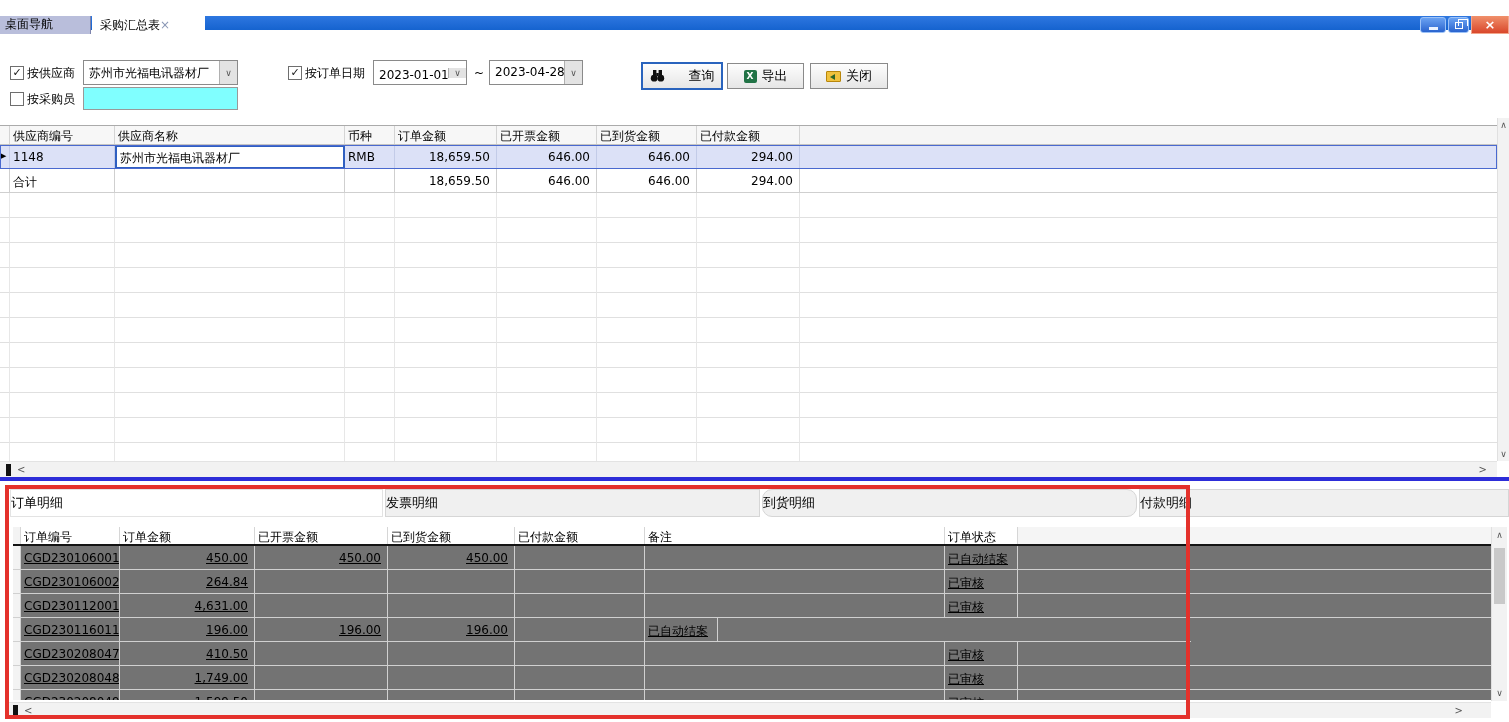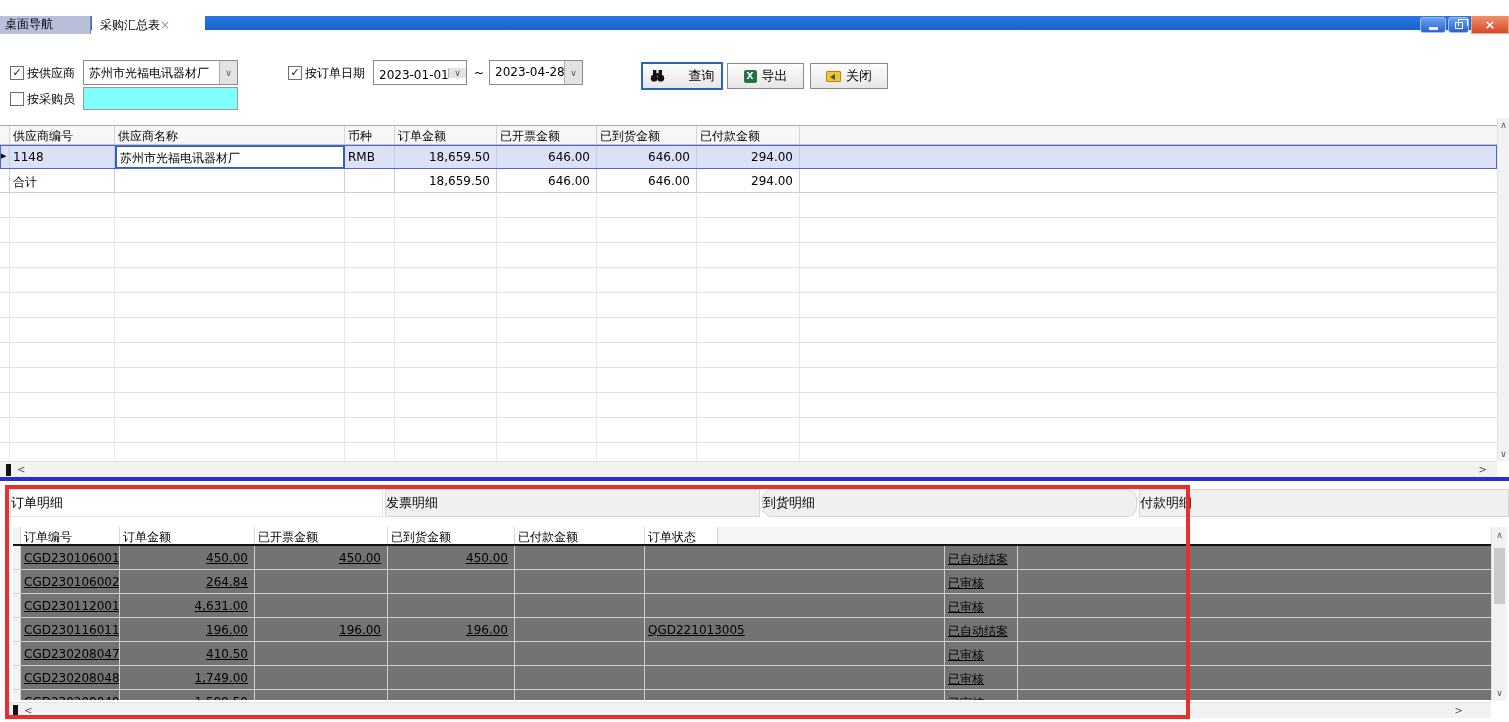--- a/index.html
+++ b/index.html
@@ -366,20 +366,21 @@
   </div>
 
 <div class="dgrid">
   <div class="dhead">
     <div class="dc d0"></div>
     <div class="dc d1">订单编号</div>
     <div class="dc d2">订单金额</div>
     <div class="dc d3">已开票金额</div>
     <div class="dc d4">已到货金额</div>
     <div class="dc d5">已付款金额</div>
+    <div class="dc d6">备注</div>
     <div class="dc d7">订单状态</div>
     <div class="dc d8"></div>
   </div>
   <div class="dbody">
     <div class="drow">
       <div class="dc d0"></div>
       <div class="dc d1">CGD230106001</div>
       <div class="dc d2 num">450.00</div>
       <div class="dc d3 num">450.00</div>
       <div class="dc d4 num">450.00</div>
@@ -410,21 +411,20 @@
       <div class="dc d7">已审核</div>
       <div class="dc d8"></div>
     </div>
     <div class="drow">
       <div class="dc d0"></div>
       <div class="dc d1">CGD230116011</div>
       <div class="dc d2 num">196.00</div>
       <div class="dc d3 num">196.00</div>
       <div class="dc d4 num">196.00</div>
       <div class="dc d5 num"></div>
-      <div class="dc d6">QGD221013005</div>
       <div class="dc d7">已自动结案</div>
       <div class="dc d8"></div>
     </div>
     <div class="drow">
       <div class="dc d0"></div>
       <div class="dc d1">CGD230208047</div>
       <div class="dc d2 num">410.50</div>
       <div class="dc d3 num"></div>
       <div class="dc d4 num"></div>
       <div class="dc d5 num"></div>

